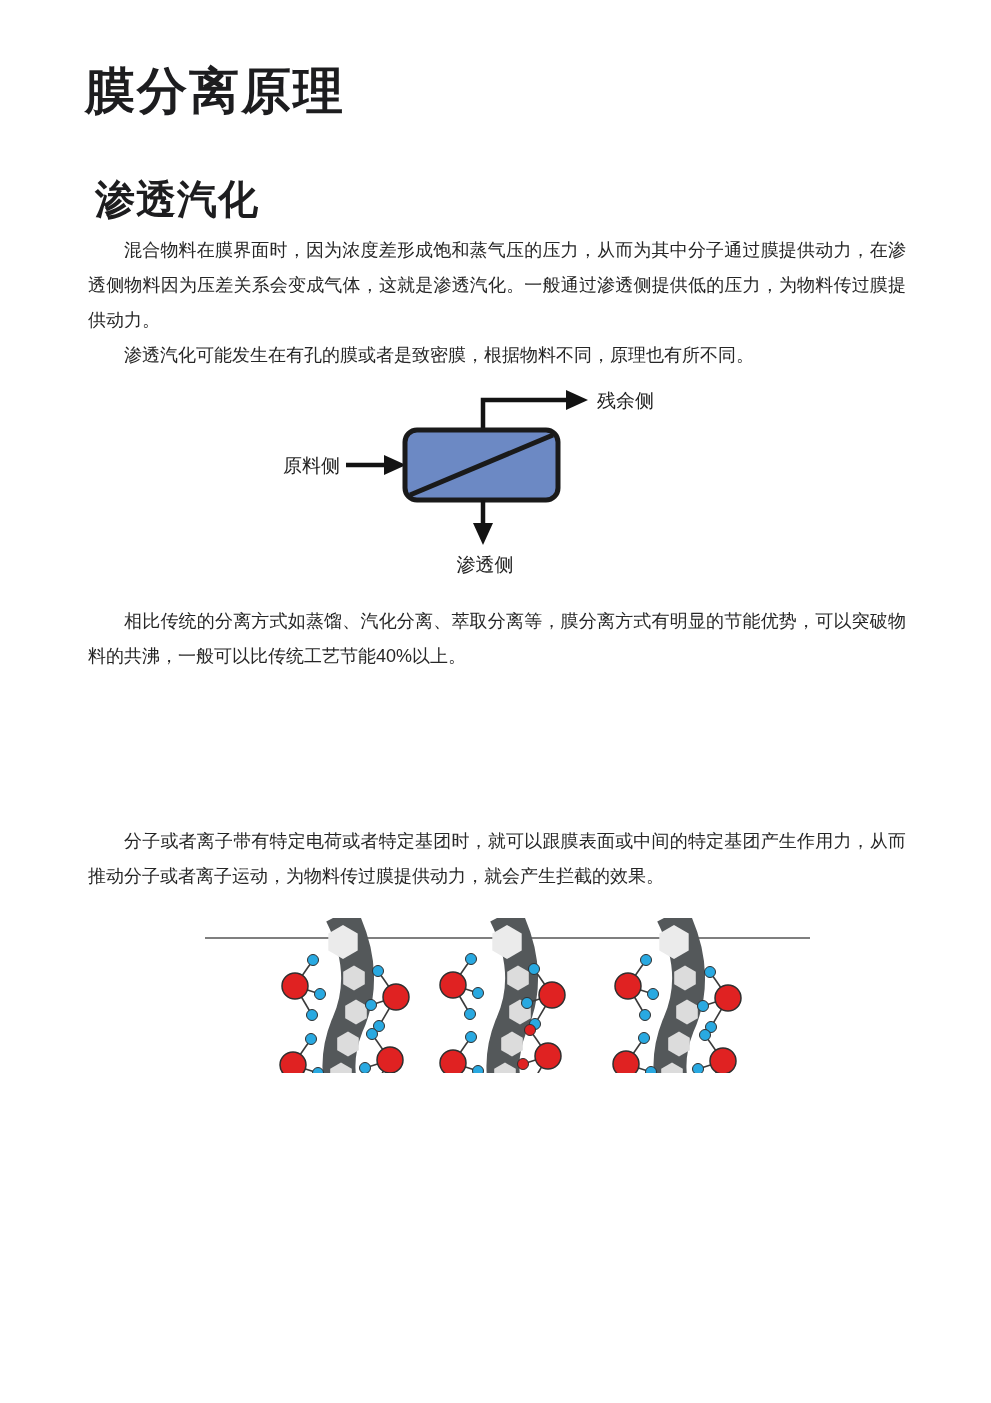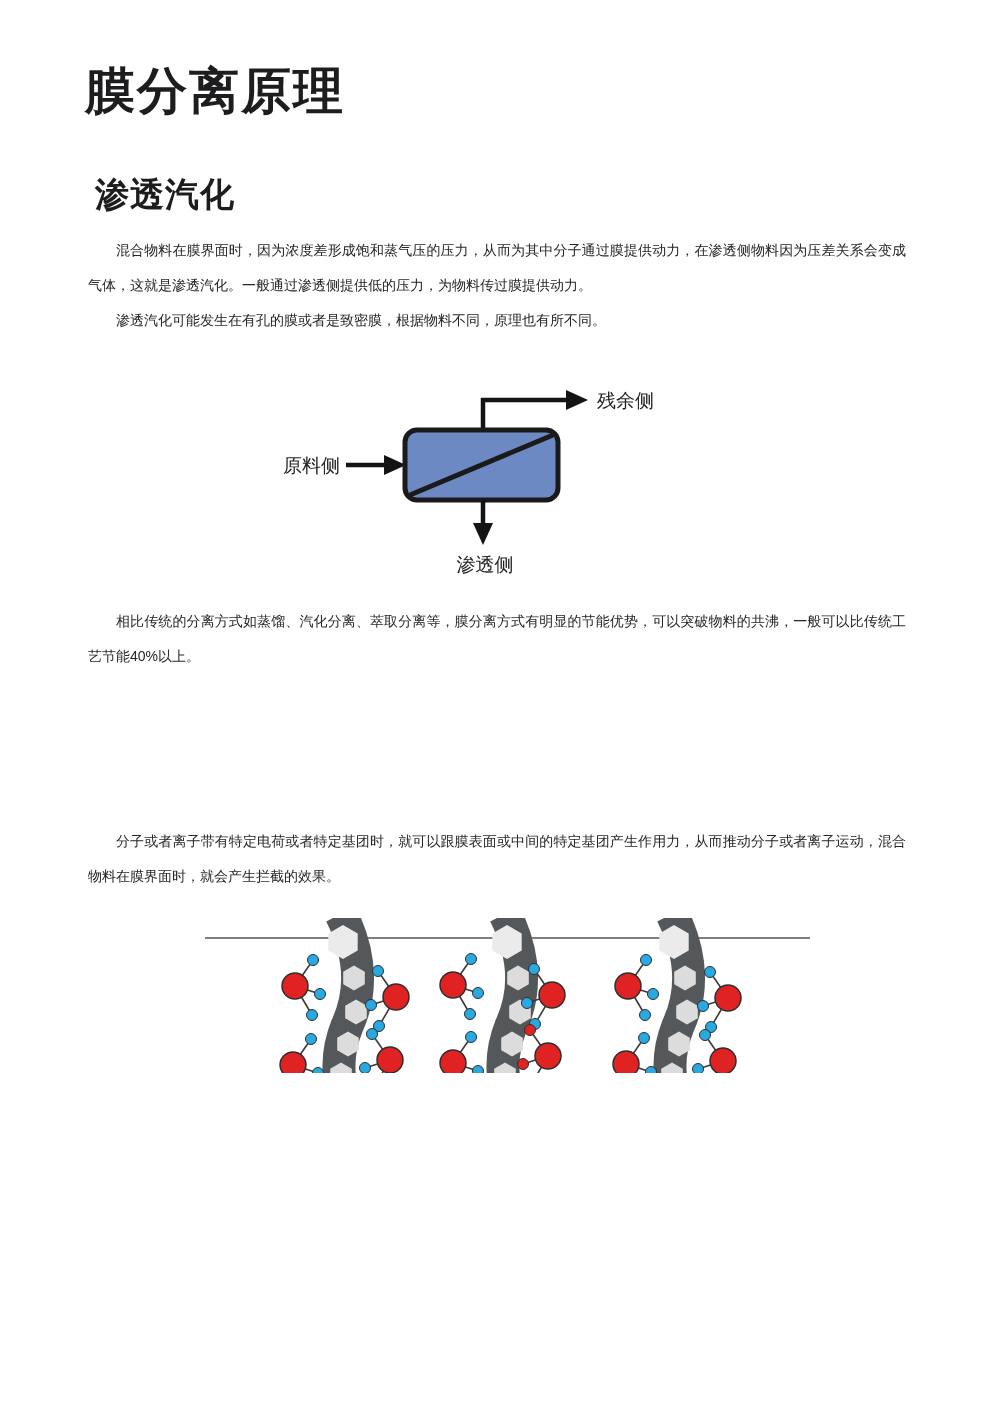--- a/index.html
+++ b/index.html
@@ -12,28 +12,28 @@
     color:var(--text_dark,#262626);
     overflow:hidden;
   }
   .doc-title{
     position:absolute;left:85px;top:58px;
     font-size:50px;font-weight:800;letter-spacing:2px;
     color:#1d1d1f;margin:0;
   }
   .section-heading{
     position:absolute;left:95px;
-    font-size:34px;font-weight:800;letter-spacing:1px;
+    font-size:40px;font-weight:800;letter-spacing:1px;
     color:#1d1d1f;margin:0;
   }
   #h-sec1{top:172px;}
   #h-sec2{top:764px;}
   .body-text{
     position:absolute;left:88px;width:818px;
-    font-size:14px;line-height:35px;
+    font-size:18px;line-height:35px;
     text-align:justify;color:var(--text_dark,#262626);
     margin:0;
   }
   .body-text p{margin:0;text-indent:2em;}
   #para-block-1{top:233px;}
   #para-conclusion{top:604px;}
   #para-sec2{top:824px;}
   svg text{
     font-family:"Liberation Sans","DejaVu Sans",sans-serif;
     fill:#222222;
@@ -95,21 +95,21 @@
     <text class="d1-label" x="347" y="22" text-anchor="start">残余侧</text>
     <text class="d1-label" x="235" y="186" text-anchor="middle">渗透侧</text>
   </svg>
 
   <div class="body-text" id="para-conclusion">
     <p>相比传统的分离方式如蒸馏、汽化分离、萃取分离等，膜分离方式有明显的节能优势，可以突破物料的共沸，一般可以比传统工艺节能40%以上。</p>
   </div>
 
 
   <div class="body-text" id="para-sec2">
-    <p>分子或者离子带有特定电荷或者特定基团时，就可以跟膜表面或中间的特定基团产生作用力，从而推动分子或者离子运动，混合物料在膜界面时，就会产生拦截的效果。</p>
+    <p>分子或者离子带有特定电荷或者特定基团时，就可以跟膜表面或中间的特定基团产生作用力，从而推动分子或者离子运动，为物料传过膜提供动力，就会产生拦截的效果。</p>
   </div>
 
   <svg style="position:absolute;left:185px;top:918px;" width="660" height="198" viewBox="0 0 660 198">
     <defs>
       <g id="band-unit">
         <path class="band" d="M -2,-4 C 20,40 18,78 4,108 C -8,138 -6,163 6,200"></path>
         <polygon class="hex hex-light" transform="translate(0,24)" points="0,-17 14.7,-8.5 14.7,8.5 0,17 -14.7,8.5 -14.7,-8.5"></polygon>
         <polygon class="hex" transform="translate(11,60)" points="0,-12.5 10.8,-6.25 10.8,6.25 0,12.5 -10.8,6.25 -10.8,-6.25"></polygon>
         <polygon class="hex" transform="translate(13,94)" points="0,-12.5 10.8,-6.25 10.8,6.25 0,12.5 -10.8,6.25 -10.8,-6.25"></polygon>
         <polygon class="hex" transform="translate(5,126)" points="0,-12.5 10.8,-6.25 10.8,6.25 0,12.5 -10.8,6.25 -10.8,-6.25"></polygon>

